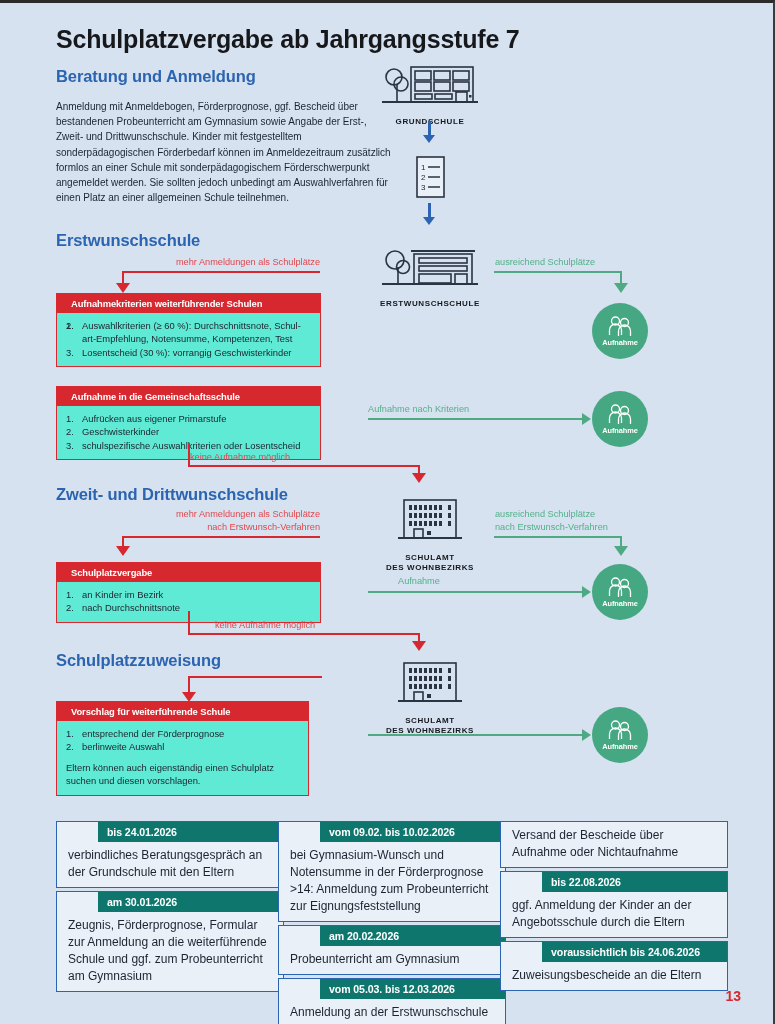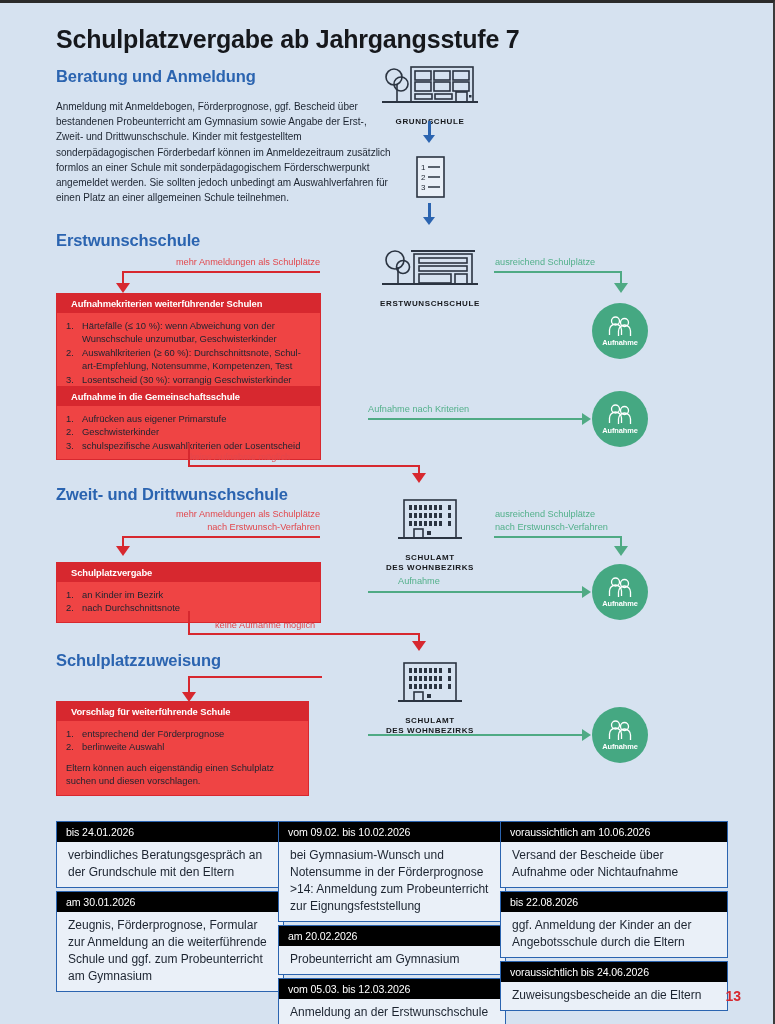--- a/index.html
+++ b/index.html
@@ -47,21 +47,21 @@
     position: absolute; width: 0; height: 0;
     border-left: 6px solid transparent;
     border-right: 6px solid transparent;
     border-top: 8px solid #2b64b0;
   }
 
   
   .red-box {
     position: absolute;
     border: 1px solid #d7282f;
-    background: #ef4444;
+    background: #5eead4;
   }
   .red-bar {
     background: #d7282f; color: #ffffff;
     font-size: 9.4px; font-weight: bold;
     padding: 4px 8px 4px 14px;
     letter-spacing: -0.1px;
   }
   .red-body {
     padding: 6px 9px 7px 9px;
     font-size: 9.4px; line-height: 1.43; color: #1c2430;
@@ -112,23 +112,23 @@
   }
   .green-circle .cap {
     font-size: 7.4px; font-weight: bold; margin-top: 1px;
     letter-spacing: -0.1px;
   }
 
   
   .tl-col { position: absolute; top: 818px; width: 228px; }
   .tl-box { border: 1px solid #2b64b0; background: #eaf0f8; margin-bottom: 0; }
   .tl-head {
-    background: #000000; color: #fff;
-    font-size: 10.6px; font-weight: normal;
-    padding: 4px 9px 4px 9px; letter-spacing: -0.1px;
+    background: #0f766e; color: #fff;
+    font-size: 10.6px; font-weight: bold;
+    padding: 4px 9px 4px 9px; letter-spacing: -0.1px; margin-left: 41px;
   }
   .tl-body {
     padding: 5px 9px 6px 11px;
     font-size: 12px; line-height: 1.42; color: #1c2430;
   }
   .tl-gap { height: 3px; }
 
   .page-num {
     position: absolute; right: 32px; bottom: 20px;
     font-size: 14px; font-weight: bold; color: #d7282f;
@@ -220,21 +220,21 @@
   <div>
     <div class="c-green" style="left:494px; top:268px; width:128px; height:2px;"></div>
     <div class="c-green" style="left:620px; top:268px; width:2px; height:14px;"></div>
     <div class="head-green-down" style="left:614px; top:280px;"></div>
   </div>
 
   <div class="red-box" style="left:56px; top:290px; width:265px;">
     <div class="red-bar">Aufnahmekriterien weiterführender Schulen</div>
     <div class="red-body">
       <ol>
-        <li><span class="num">1.</span><span>Härtefälle (≤ 10 %): wenn Abweichung von der Wunschschule unzumutbar, Geschwisterkinder</span></li>
+        <li><span class="num">1.</span></li>
         <li><span class="num">2.</span><span>Auswahlkriterien (≥ 60 %): Durchschnittsnote, Schul-art-Empfehlung, Notensumme, Kompetenzen, Test</span></li>
         <li><span class="num">3.</span><span>Losentscheid (30 %): vorrangig Geschwisterkinder</span></li>
       </ol>
     </div>
   </div>
 
   <div class="green-circle" style="left:592px; top:300px;">
     <svg width="26" height="22" viewBox="0 0 26 22">
       <g fill="none" stroke="#ffffff" stroke-width="1.3">
         <circle cx="8.5" cy="6" r="4"></circle>
@@ -479,21 +479,20 @@
     </div>
     <div class="tl-gap"></div>
     <div class="tl-box">
       <div class="tl-head">vom 05.03. bis 12.03.2026</div>
       <div class="tl-body">Anmeldung an der Erstwunschschule</div>
     </div>
   </div>
 
   <div class="tl-col" style="left:500px;">
     <div class="tl-box">
-      <div class="tl-head">voraussichtlich am 10.06.2026</div>
       <div class="tl-body">Versand der Bescheide über Aufnahme oder Nichtaufnahme</div>
     </div>
     <div class="tl-gap"></div>
     <div class="tl-box">
       <div class="tl-head">bis 22.08.2026</div>
       <div class="tl-body">ggf. Anmeldung der Kinder an der Angebotsschule durch die Eltern</div>
     </div>
     <div class="tl-gap"></div>
     <div class="tl-box">
       <div class="tl-head">voraussichtlich bis 24.06.2026</div>

